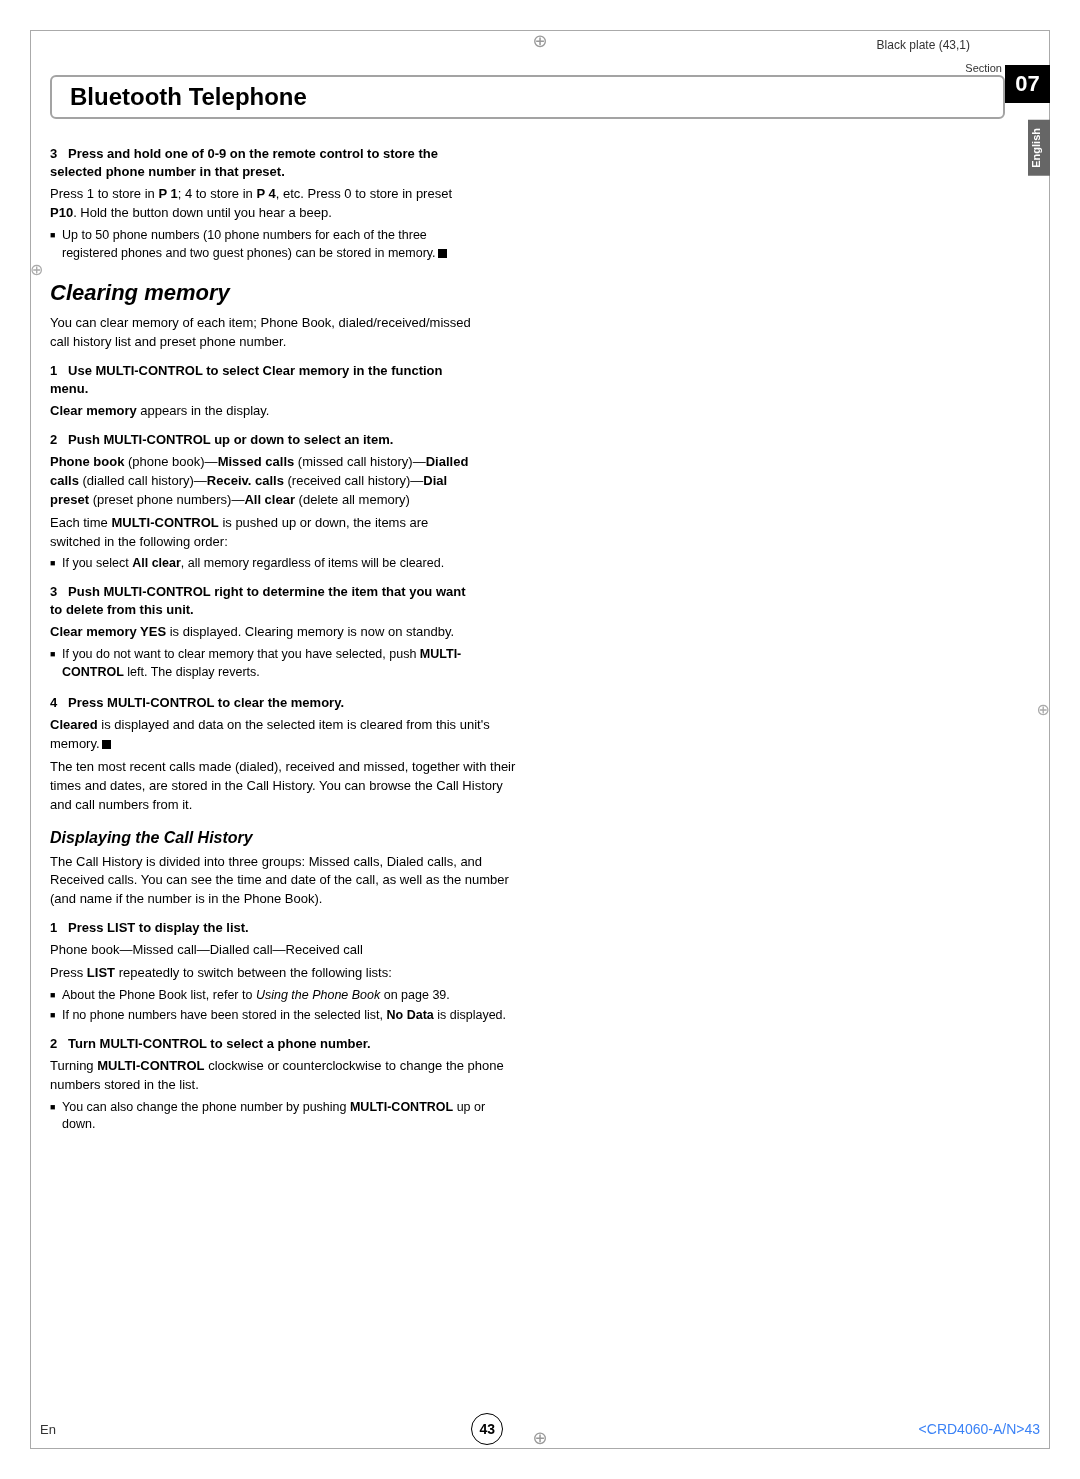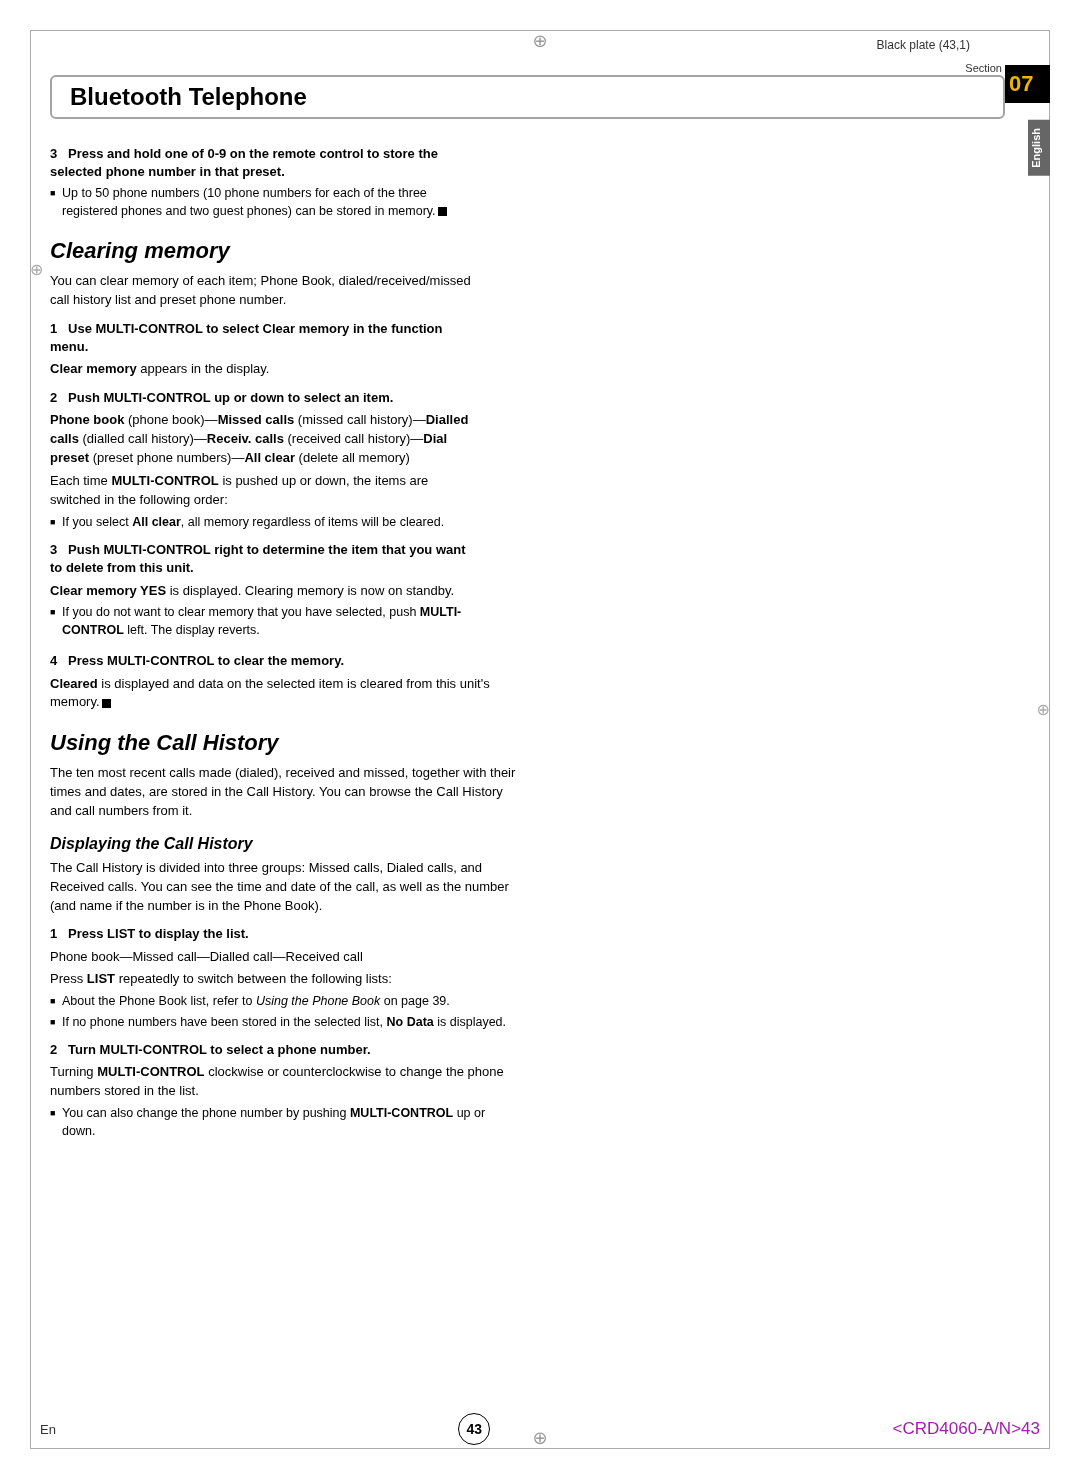--- a/index.html
+++ b/index.html
@@ -45,22 +45,22 @@
       top: 8px;
     }
 
     
     .section-badge {
       position: absolute;
       top: 65px;
       right: 30px;
       width: 45px;
       background: #000;
-      color: #eab308;
-      text-align: left;
+      color: #ffffff;
+      text-align: center;
       font-size: 22px;
       font-weight: bold;
       padding: 6px 4px;
       line-height: 1.2;
     }
 
     .section-label {
       position: absolute;
       top: 62px;
       right: 78px;
@@ -249,22 +249,22 @@
       border-radius: 50%;
       width: 32px;
       height: 32px;
       display: flex;
       align-items: center;
       justify-content: center;
       font-weight: bold;
     }
 
     .footer-code {
-      font-size: 17px;
-      color: #a21caf;
+      font-size: 14px;
+      color: #3b82f6;
     }
   </style>
 </head>
 <body>
 
 <div class="reg-mark-top">⊕</div>
 <div class="reg-mark-bottom">⊕</div>
 <div class="reg-mark-left-top">⊕</div>
 <div class="reg-mark-right-mid">⊕</div>
 
@@ -286,20 +286,23 @@
     <span class="title-box-text">Bluetooth Telephone</span>
   </div>
 
   <div class="two-col">
 
     <div class="left-col">
 
       <p class="step-bold">
         <strong>3&nbsp;&nbsp; Press and hold one of 0-9 on the remote control to store the selected phone number in that preset.</strong>
       </p>
+      <p class="step-text">
+        Press 1 to store in <strong>P 1</strong>; 4 to store in <strong>P 4</strong>, etc. Press 0 to store in preset <strong>P10</strong>. Hold the button down until you hear a beep.
+      </p>
       <div class="bullet-item">
         Up to 50 phone numbers (10 phone numbers for each of the three registered phones and two guest phones) can be stored in memory.<span class="end-square"></span>
       </div>
 
       <h2 class="section-heading">Clearing memory</h2>
 
       <p class="step-text">You can clear memory of each item; Phone Book, dialed/received/missed call history list and preset phone number.</p>
 
       <p class="step-bold">
         <strong>1&nbsp;&nbsp; Use MULTI-CONTROL to select Clear memory in the function menu.</strong>
@@ -335,21 +338,20 @@
 
     <div class="right-col">
 
       <p class="step-bold">
         <strong>4&nbsp;&nbsp; Press MULTI-CONTROL to clear the memory.</strong>
       </p>
       <p class="step-text">
         <strong>Cleared</strong> is displayed and data on the selected item is cleared from this unit's memory.<span class="end-square"></span>
       </p>
 
-      <h2 class="section-heading">Using the Call History</h2>
 
       <p class="step-text">The ten most recent calls made (dialed), received and missed, together with their times and dates, are stored in the Call History. You can browse the Call History and call numbers from it.</p>
 
       <h3 class="subsection-heading">Displaying the Call History</h3>
 
       <p class="step-text">The Call History is divided into three groups: Missed calls, Dialed calls, and Received calls. You can see the time and date of the call, as well as the number (and name if the number is in the Phone Book).</p>
 
       <p class="step-bold">
         <strong>1&nbsp;&nbsp; Press LIST to display the list.</strong>
       </p>

